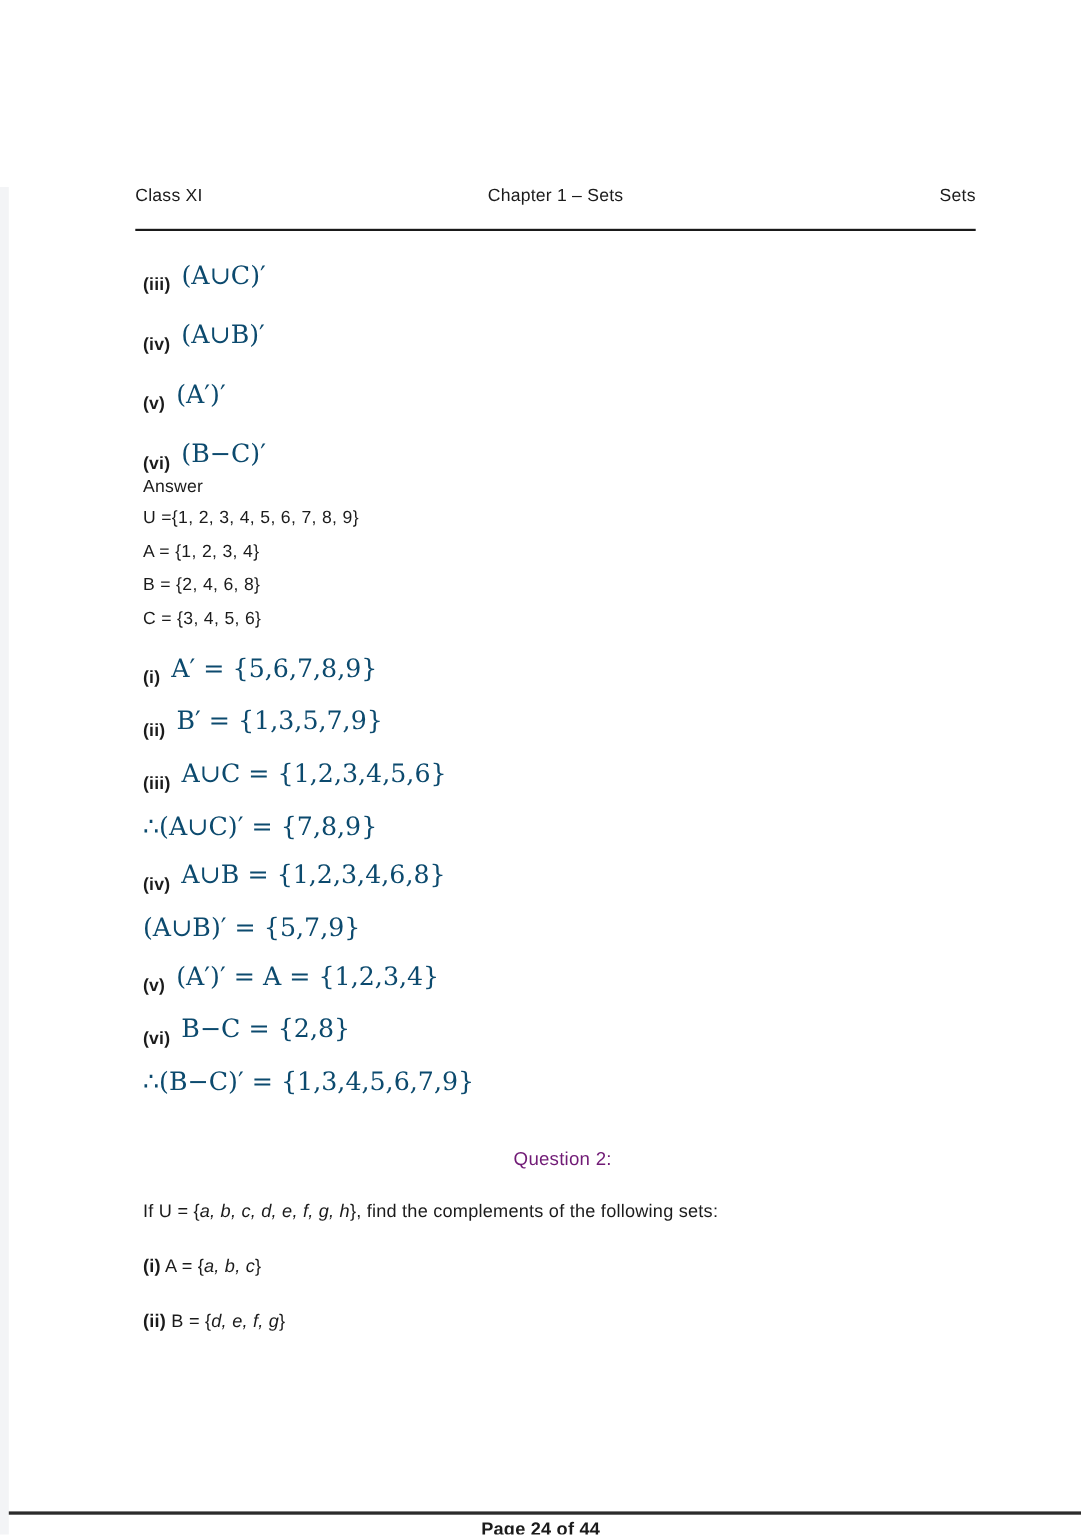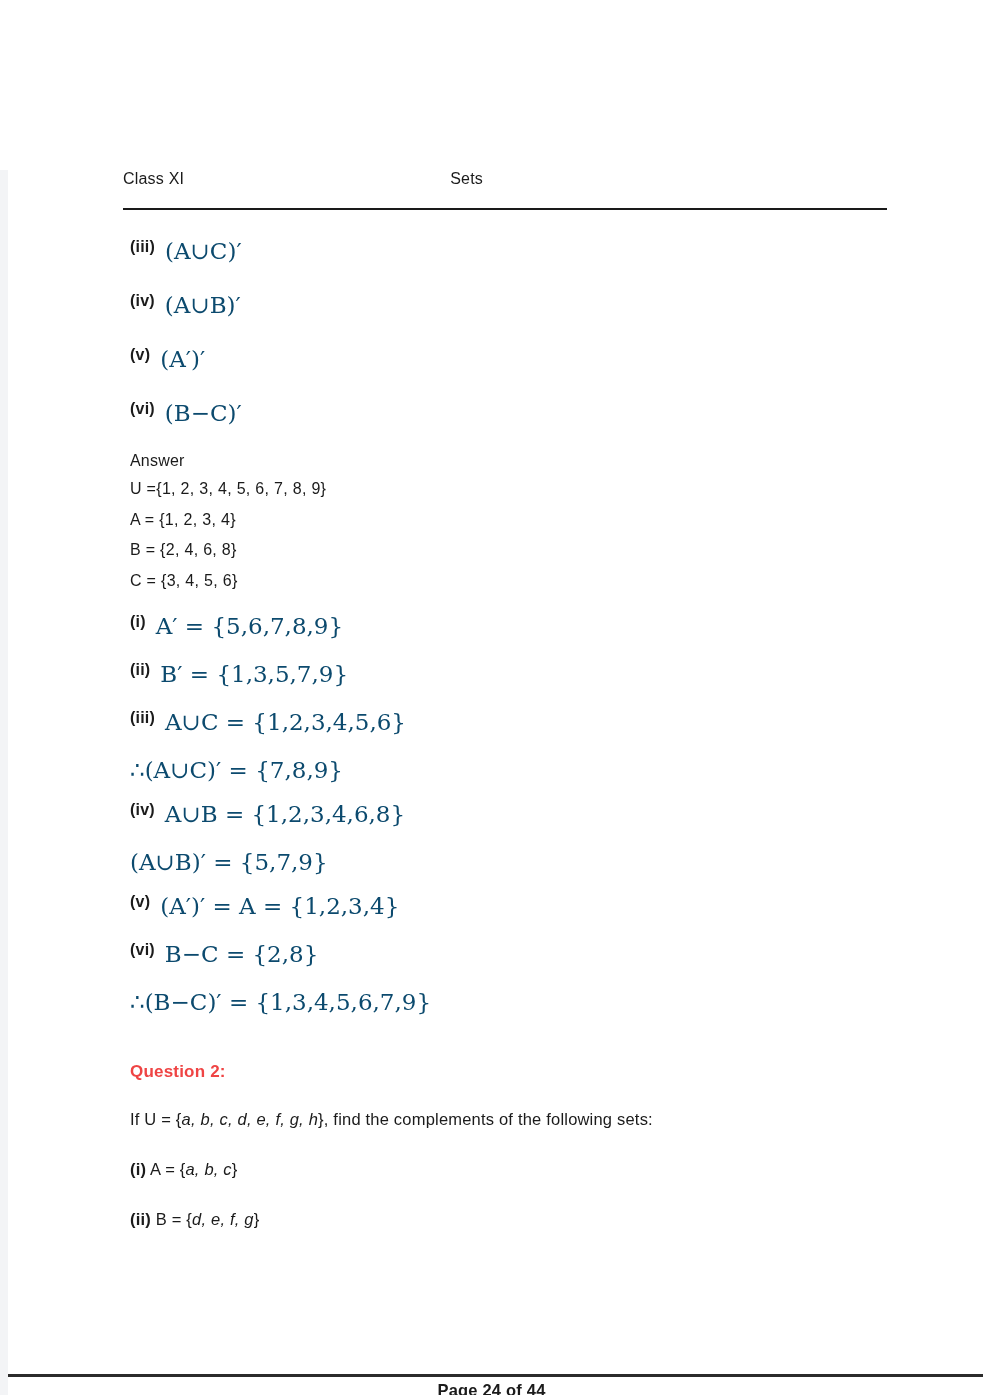--- a/index.html
+++ b/index.html
@@ -22,42 +22,42 @@
     margin: 170px 96px 11px 123px;
     border-bottom: 2px solid #1a1a1a;
     padding-bottom: 20px;
     font-size: 16px; letter-spacing: 0.2px;
   }
   .doc-header .h-left { width: 180px; text-align: left; }
   .doc-header .h-center { flex: 1; text-align: center; }
   .doc-header .h-right { width: 180px; text-align: right; }
   
   .content { margin-left: 130px; margin-right: 90px; }
-  .qrow { display: flex; gap: 10px; }
+  .qrow { display: flex; align-items: flex-end; gap: 10px; }
   .qlabel {
     font-weight: bold; font-size: 16px; letter-spacing: 0.2px;
     line-height: 19px; white-space: pre;
   }
   .math {
     font-family: "DejaVu Serif", "Liberation Serif", serif;
     font-size: 23px; line-height: 28px; color: #0c4a6e;
     margin-bottom: 4px; white-space: pre;
   }
   .qp { margin-top: 22px; }
   .qp.first { margin-top: 27px; }
-  .answer-heading { margin-top: 18px; font-size: 16px; letter-spacing: 0.2px; line-height: 24px; }
+  .answer-heading { font-size: 16px; letter-spacing: 0.2px; line-height: 24px; }
   .setline { font-size: 16px; letter-spacing: 0.3px; line-height: 30.5px; white-space: pre; }
   .given-block { margin-top: 1px; }
   .step { margin-top: 16px; }
   .step.nolabel .math { margin-bottom: 0; }
   
   .q2 { margin-top: 44px; }
   .q2-heading {
-    font-weight: bold; font-size: 17px; color: #ef4444;
-    letter-spacing: 0.2px; line-height: 24px;
+    font-weight: normal; font-size: 17px; color: #701a75;
+    letter-spacing: 0.2px; line-height: 24px; text-align: center;
   }
   .q2-line { font-size: 16.5px; letter-spacing: 0.2px; line-height: 30px; margin-top: 20px; white-space: pre-wrap; }
   .q2-line .lbl { font-weight: bold; }
   .q2-line i { font-style: italic; }
   
   .footer-rule {
     position: absolute; left: 8px; right: 0; top: 1204px; height: 2.5px;
     background: #2b2b2b;
   }
   .page-number {
@@ -66,20 +66,21 @@
   }
 </style>
 </head>
 <body>
 
 <div class="page">
   <div class="edge-left"></div>
 
   <header class="doc-header">
     <span class="h-left">Class XI</span>
+    <span class="h-center">Chapter 1 – Sets</span>
     <span class="h-right">Sets</span>
   </header>
 
   <main class="content">
 
     <div class="qrow qp first">
       <span class="qlabel">(iii)</span>
       <span class="math">(A∪C)′</span>
     </div>
     <div class="qrow qp">

